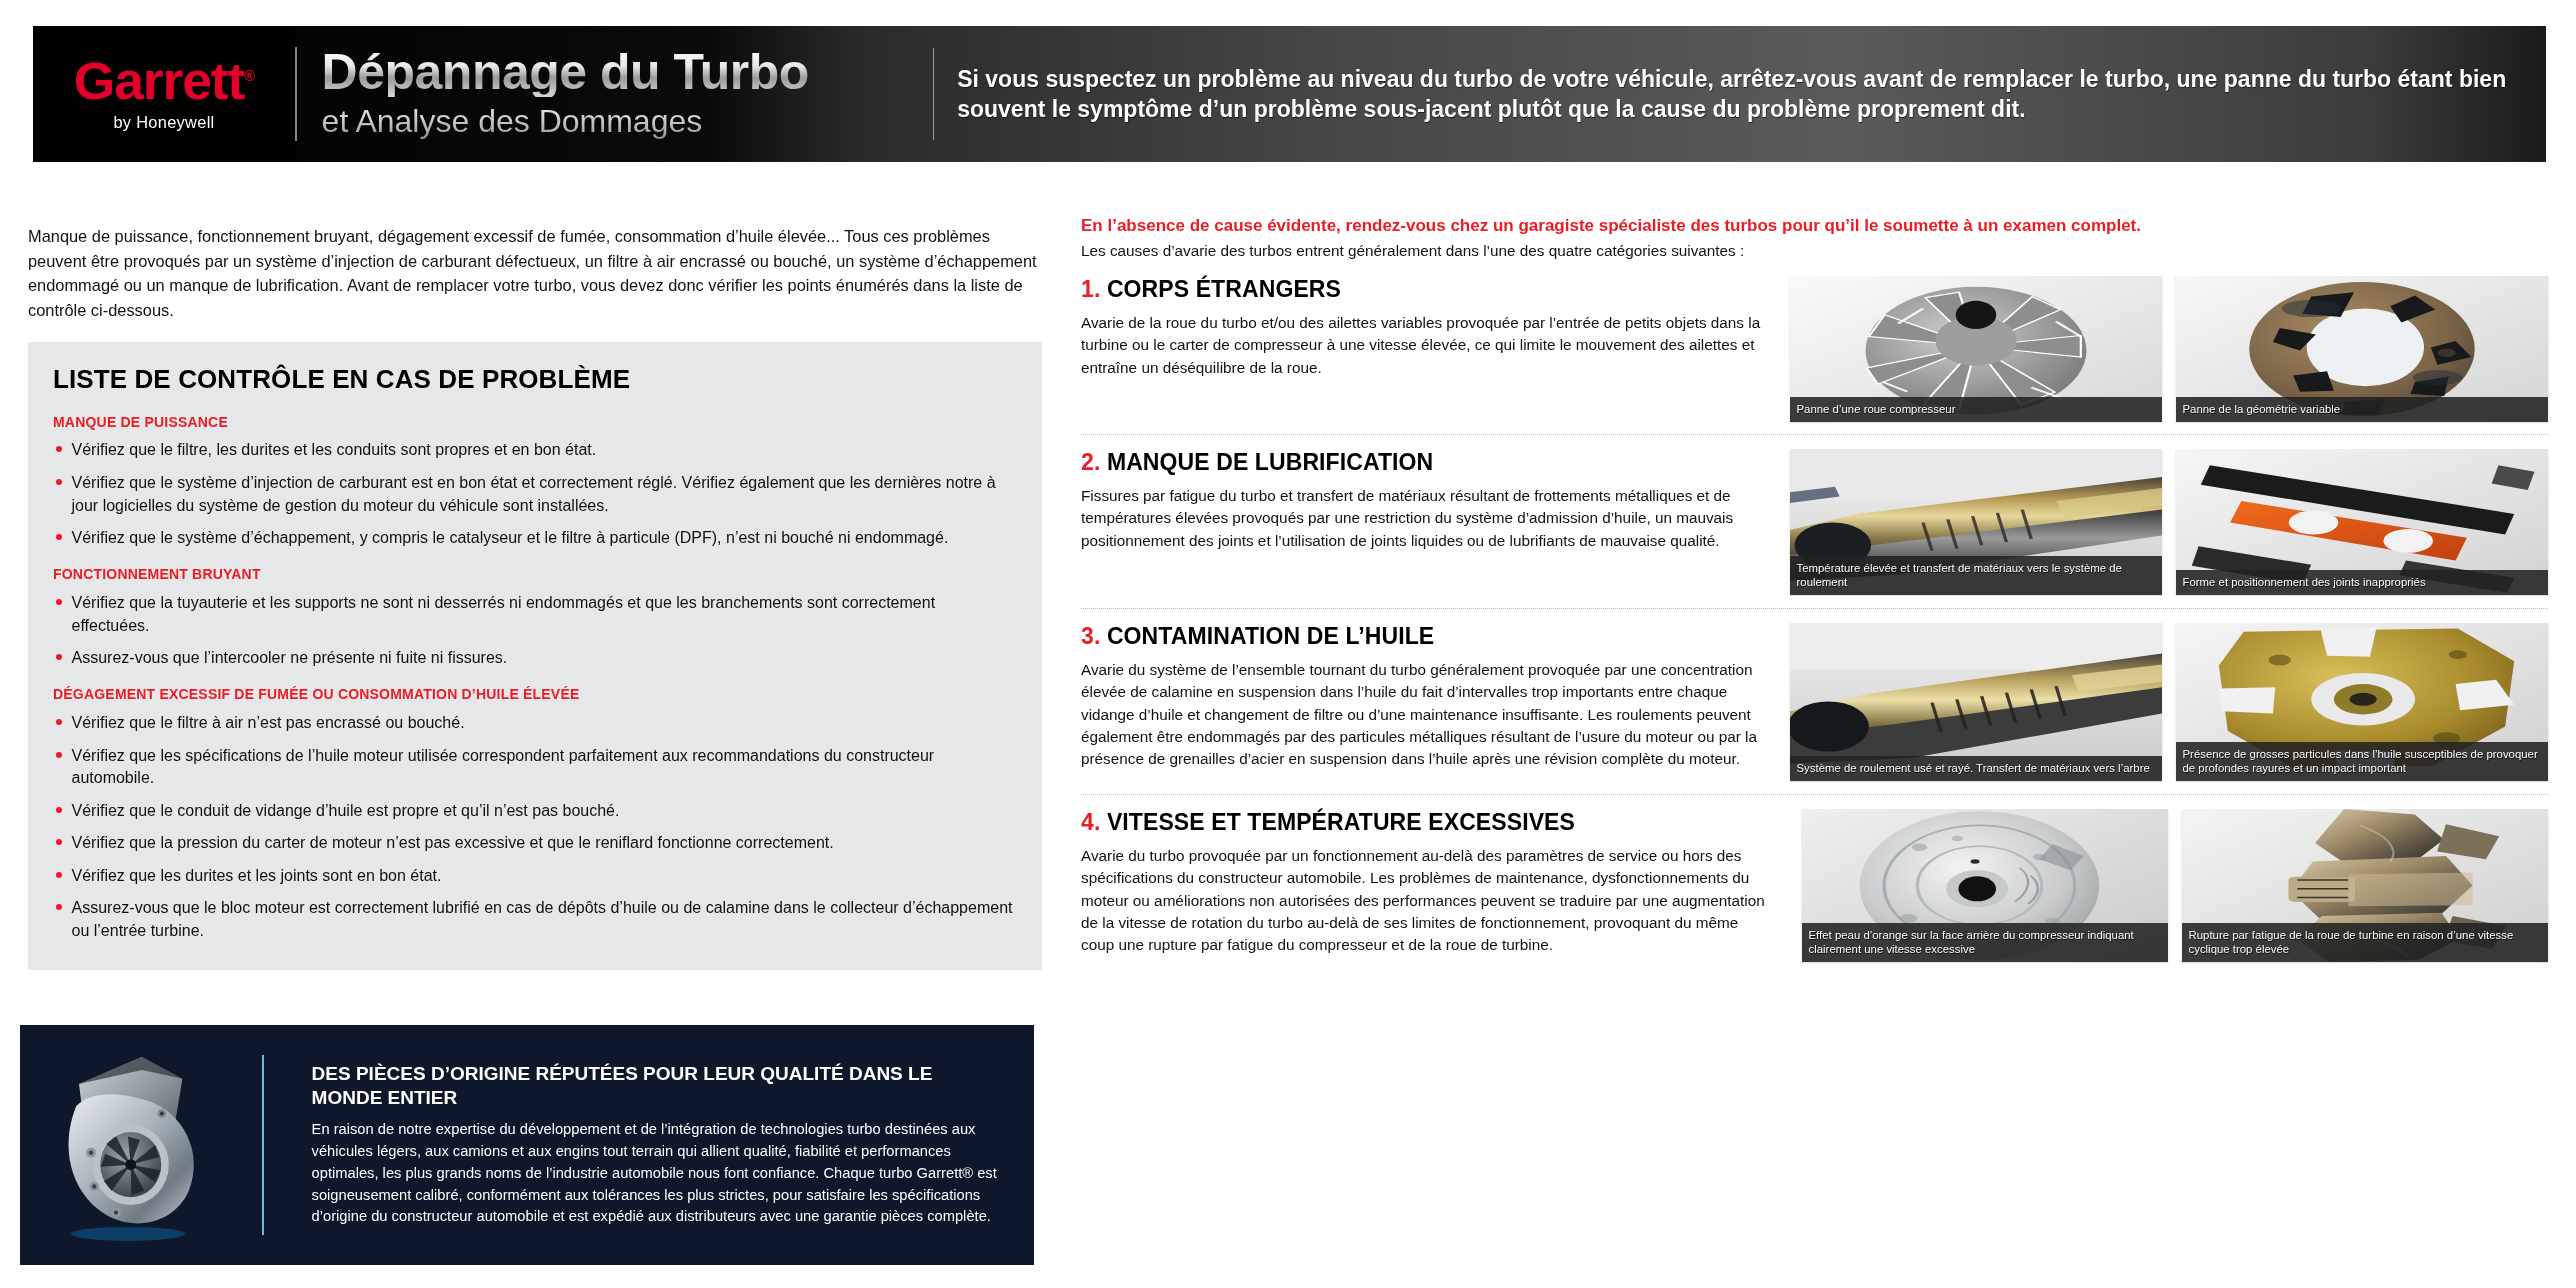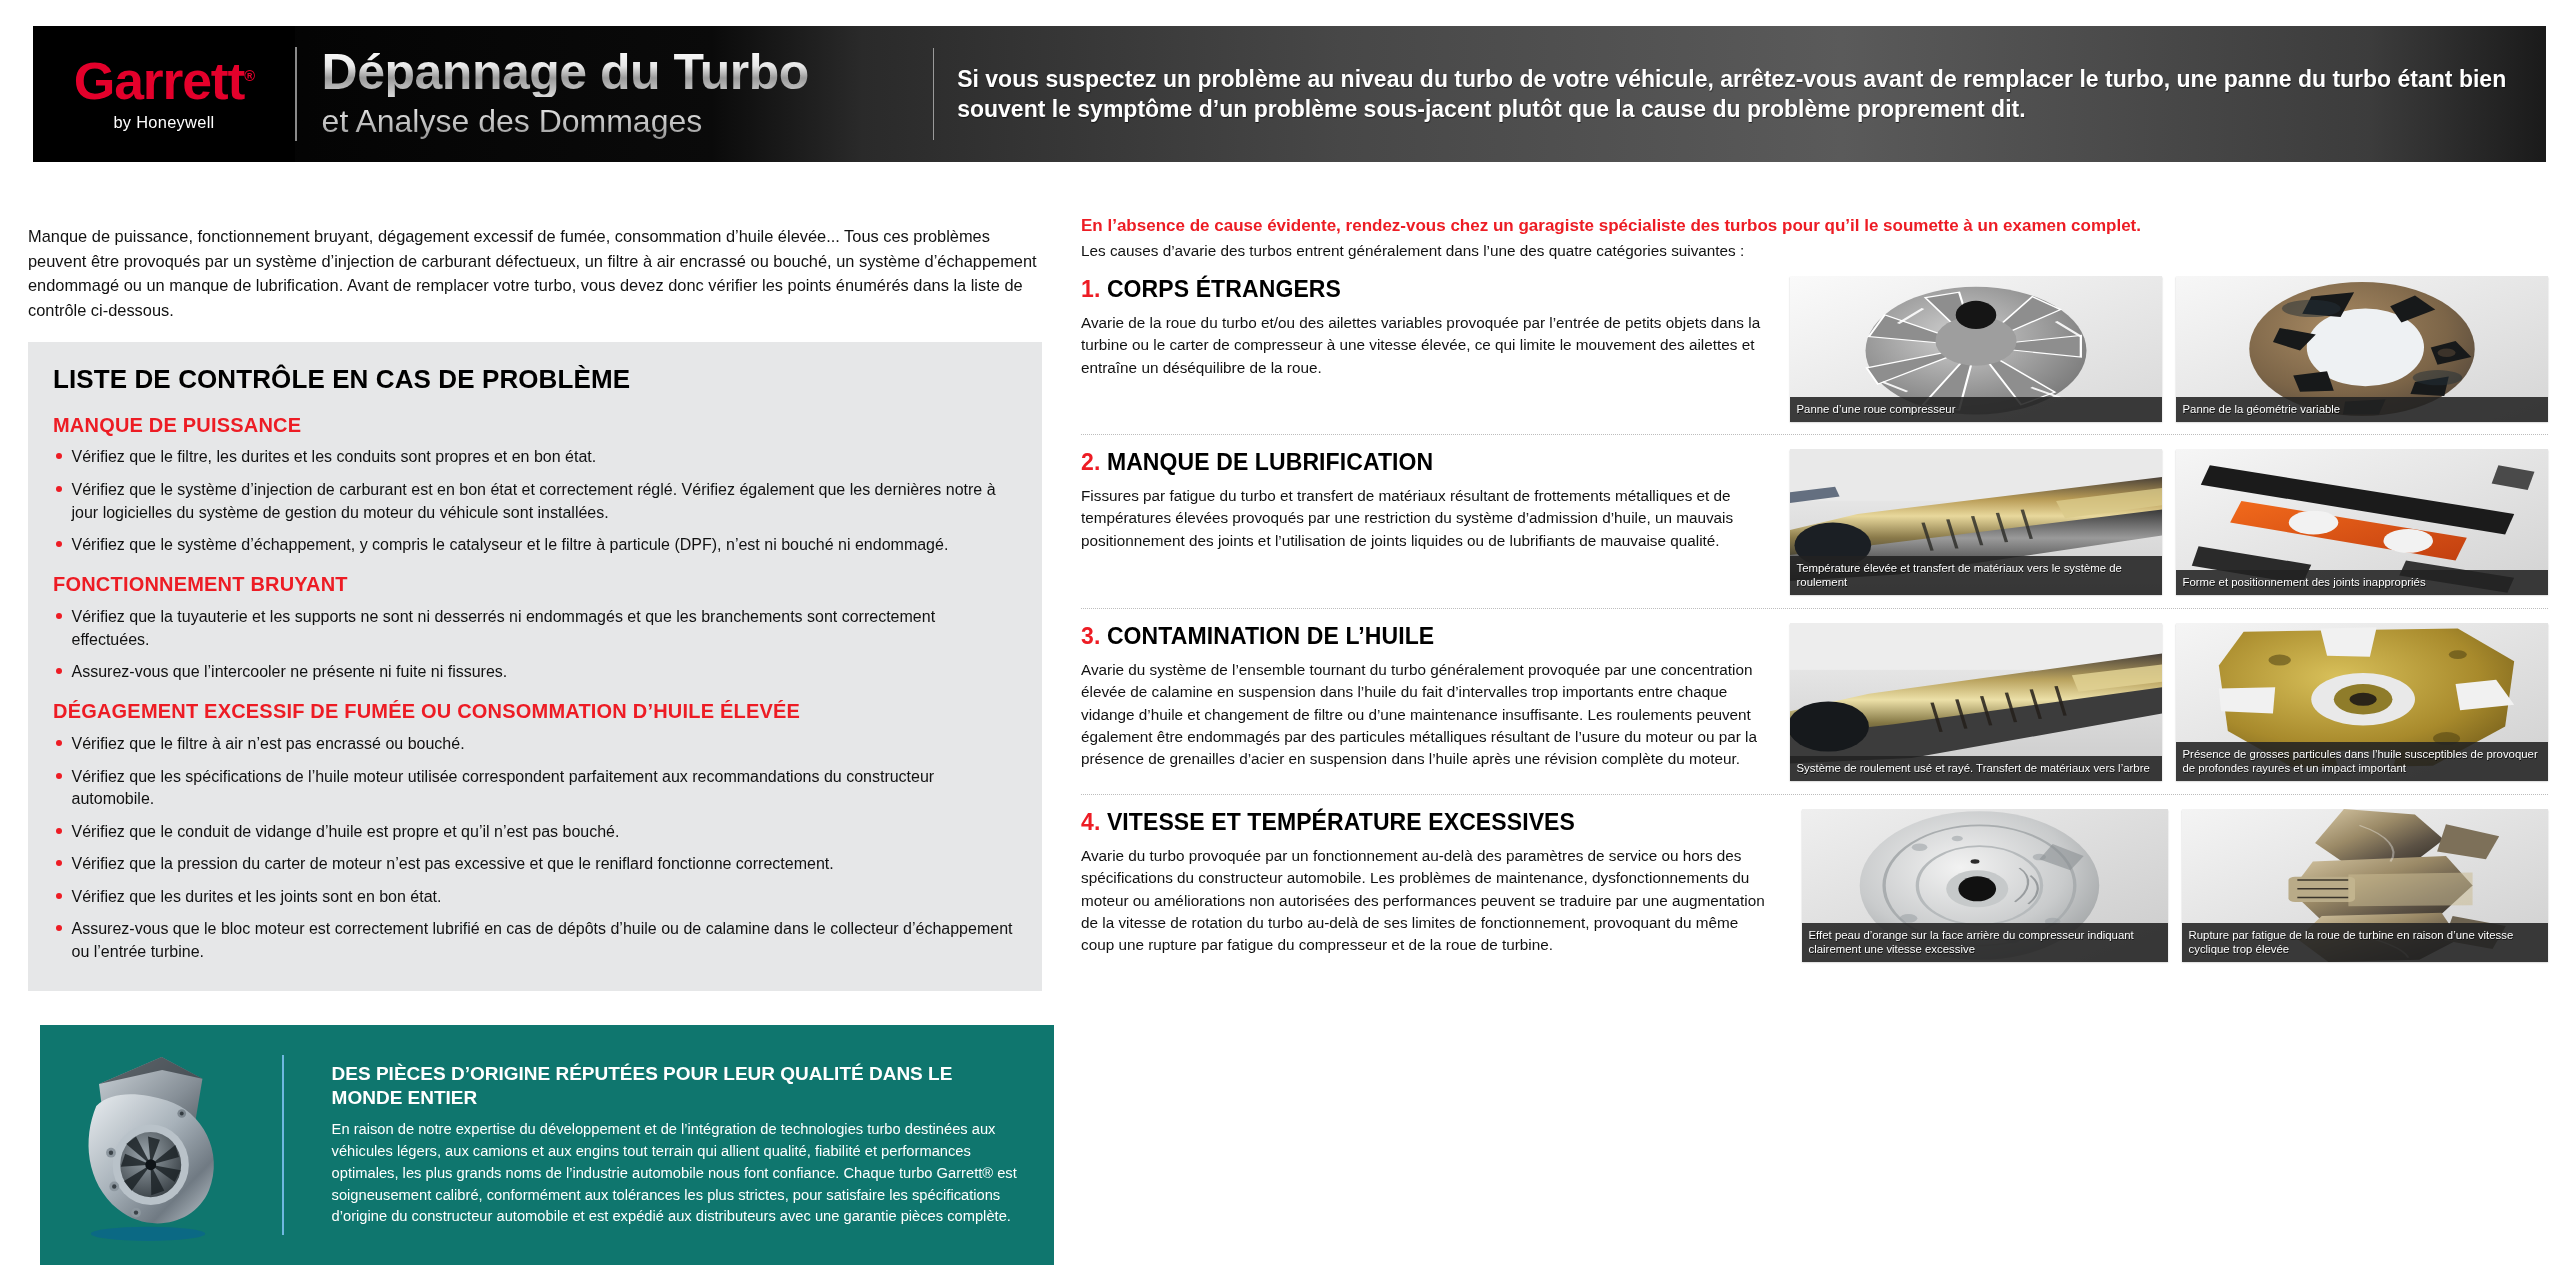--- a/index.html
+++ b/index.html
@@ -49,39 +49,39 @@
 
   
   .left{position:absolute;left:28px;top:224px;width:1014px;}
   .intro{font-size:16.4px;line-height:1.5;color:#111;margin:0 0 19.6px 0;}
 
   .checklist{background:#e6e7e8;padding:22px 25px 27px 25px;width:964px;}
   .checklist h2{
     margin:0 0 18.5px 0;font-size:26px;font-weight:bold;color:#000;letter-spacing:0.1px;
   }
   .grp-title{
-    color:#ed1c24;font-size:20px;font-weight:bold;margin:0 0 9.8px 0;letter-spacing:0.2px;
+    color:#ed1c24;font-size:14px;font-weight:bold;margin:0 0 9.8px 0;letter-spacing:0.2px;
   }
   .grp{margin-bottom:16.4px;}
   .grp:last-child{margin-bottom:0;}
   ul.items{list-style:none;margin:0;padding:0;}
   ul.items li{
     position:relative;padding-left:18.5px;margin-bottom:9.8px;
     font-size:16px;line-height:1.42;color:#111;
   }
   ul.items li:last-child{margin-bottom:0;}
   ul.items li::before{
     content:"";position:absolute;left:3.3px;top:7px;width:6px;height:6px;
     border-radius:50%;background:#ed1c24;
   }
 
   
   .promo{
-    position:absolute;left:40px;top:1025px;width:1014px;height:240px;
-    background:#0f766e;display:flex;align-items:center;gap:24px;
+    position:absolute;left:20px;top:1025px;width:1014px;height:240px;
+    background:#0f172a;display:flex;align-items:center;gap:24px;
   }
   .promo-img{flex:0 0 218px;height:218px;position:relative;}
   .turbo{
     position:absolute;left:26px;top:9.8px;width:164px;height:196px;
   }
   .promo-div{width:1.6px;height:180px;background:#6fb8e0;flex:0 0 1.6px;}
   .promo-txt{flex:1;padding:0 30.5px 0 24px;color:#fff;}
   .promo-txt h3{margin:0 0 8.7px 0;font-size:19px;font-weight:bold;line-height:1.28;}
   .promo-txt p{margin:0;font-size:14.7px;line-height:1.48;}
 

